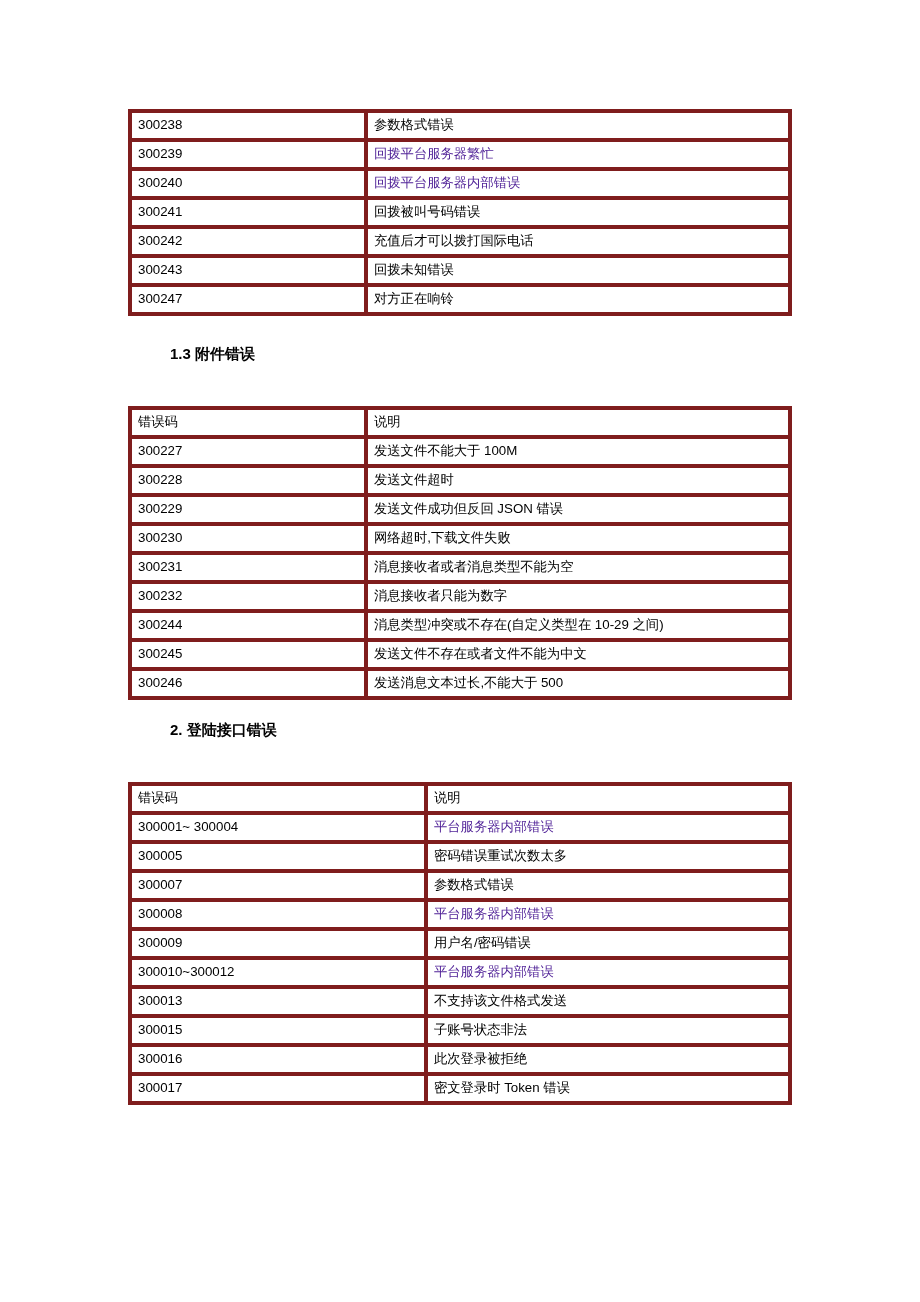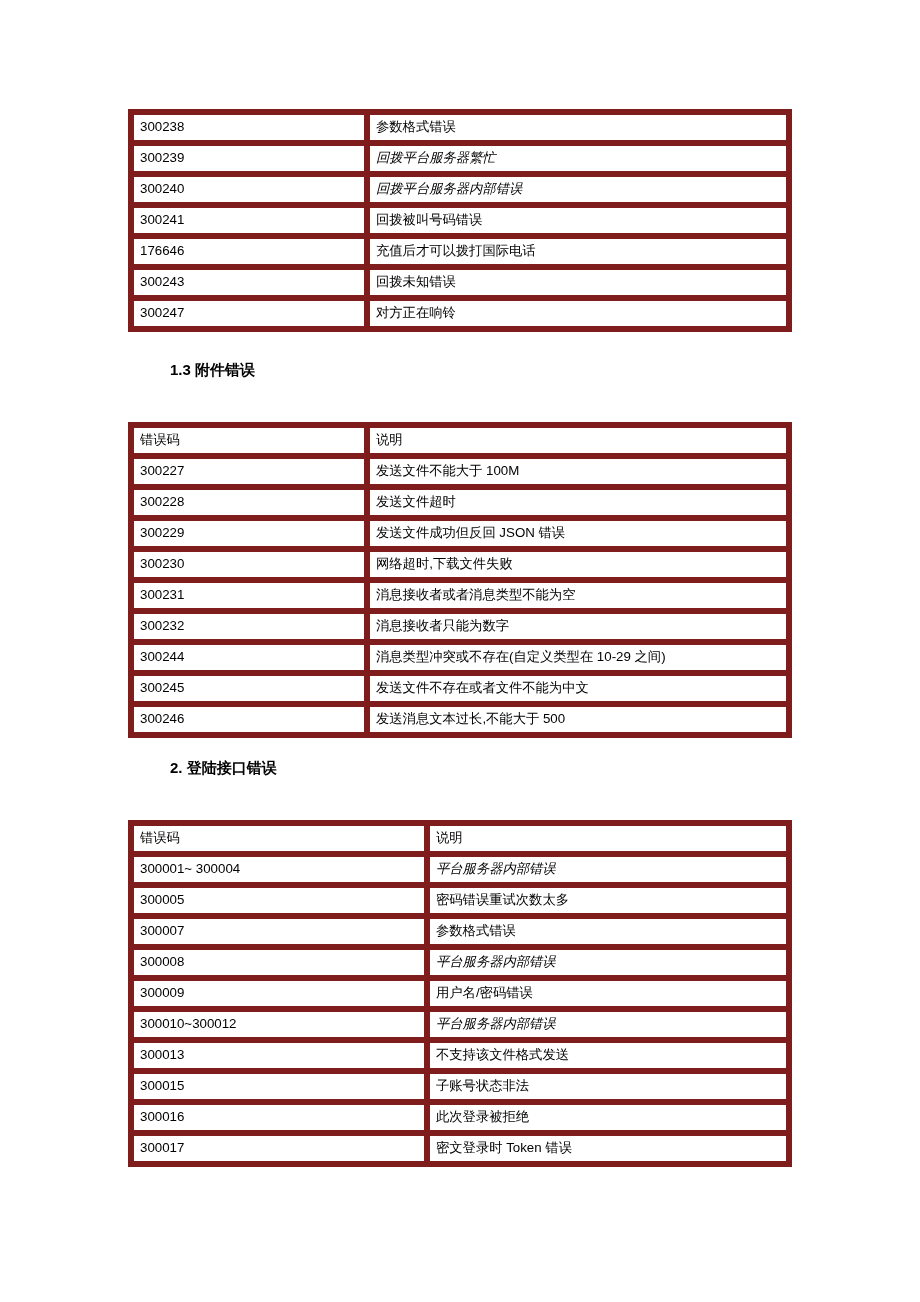--- a/index.html
+++ b/index.html
@@ -19,30 +19,30 @@
     width: 100%;
     table-layout: fixed;
   }
   table.t1 col.c1 { width: 236px; }
   table.t1 col.c2 { }
   table.t2 col.c1 { width: 236px; }
   table.t2 col.c2 { }
   table.t3 col.c1 { width: 296px; }
   table.t3 col.c2 { }
   td {
-    border: 6px solid #7f1d1d;
+    border: 4px solid #7f1d1d;
     padding: 2px 6px 3px 6px;
     font-size: 13.3px;
     line-height: 20px;
     height: 25px;
     vertical-align: middle;
     white-space: nowrap;
     overflow: hidden;
   }
-  .red { color: #000000; font-style: italic; }
+  .red { color: #4c1d95; }
   h2 {
     font-size: 15px;
     font-weight: bold;
     margin: 0;
   }
   .gap-h2 { height: 60px; display:flex; align-items:center;margin-left:42px; }
   .gap-h2.after-table1 { margin-top: 8px; }
   .before-table { height: 22px; }
 </style>
 </head>
@@ -66,21 +66,21 @@
         </tr>
         <tr>
           <td>300240</td>
           <td class="red">回拨平台服务器内部错误</td>
         </tr>
         <tr>
           <td>300241</td>
           <td>回拨被叫号码错误</td>
         </tr>
         <tr>
-          <td>176646</td>
+          <td>300242</td>
           <td>充值后才可以拨打国际电话</td>
         </tr>
         <tr>
           <td>300243</td>
           <td>回拨未知错误</td>
         </tr>
         <tr>
           <td>300247</td>
           <td>对方正在响铃</td>
         </tr>

